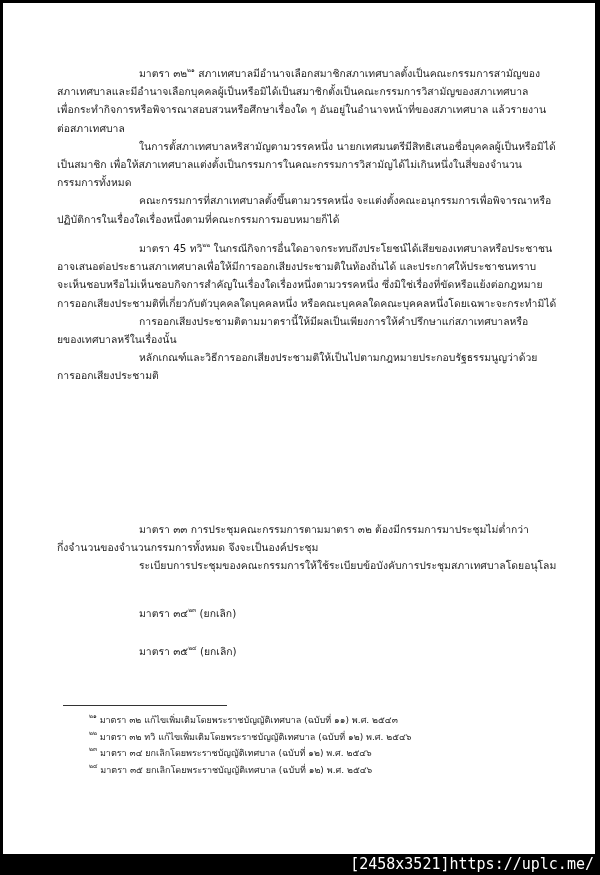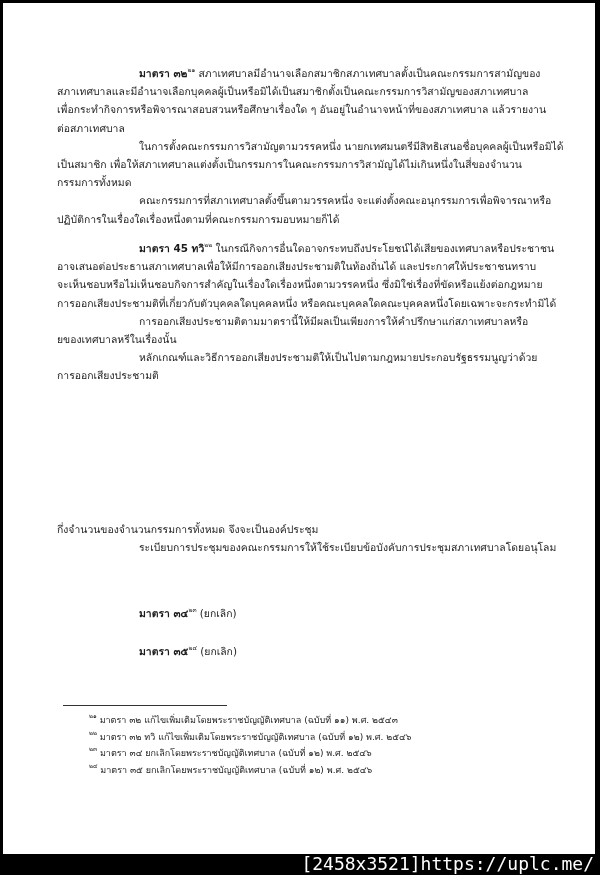--- a/index.html
+++ b/index.html
@@ -19,63 +19,64 @@
   .text {
     position: absolute;
     left: 54px; width: 502px;
     font-size: 10.4px;
     line-height: 18.2px;
     white-space: nowrap;
   }
   .line { display: block; height: 18.2px; }
   .indent { padding-left: 82px; }
   sup { font-size: 6px; vertical-align: 5px; font-weight: normal; line-height: 0; }
-  .sec-head { font-weight: bold; }
+  .sec-head { font-weight: normal; }
   .footrule {
     position: absolute; left: 60px; top: 702px;
     width: 164px; height: 1px; background: #333;
   }
   .footnotes {
     position: absolute; left: 86px; top: 709px;
     font-size: 9px; line-height: 16.6px; white-space: nowrap;
   }
   .fn { display: block; }
   .badge {
     position: absolute; right: 6px; bottom: 1px;
     color: #fff; font-family: "DejaVu Sans Mono", monospace;
-    font-size: 18px; line-height: 20px;
+    font-size: 15px; line-height: 20px;
   }
 </style>
 </head>
 <body>
 
 <div class="page">
   <div id="blocks">
       <div class="text" style="top: 61px;">
         <span class="line indent"><span class="sec-head">มาตรา ๓๒</span><sup>๒๑</sup><span>   สภาเทศบาลมีอำนาจเลือกสมาชิกสภาเทศบาลตั้งเป็นคณะกรรมการสามัญของ</span></span>
         <span class="line"><span>สภาเทศบาลและมีอำนาจเลือกบุคคลผู้เป็นหรือมิได้เป็นสมาชิกตั้งเป็นคณะกรรมการวิสามัญของสภาเทศบาล</span></span>
         <span class="line"><span>เพื่อกระทำกิจการหรือพิจารณาสอบสวนหรือศึกษาเรื่องใด ๆ อันอยู่ในอำนาจหน้าที่ของสภาเทศบาล แล้วรายงาน</span></span>
         <span class="line"><span>ต่อสภาเทศบาล</span></span>
-        <span class="line indent"><span>ในการตั้งคณะกรรมการวิสามัญตามวรรคหนึ่ง นายกเทศมนตรีมีสิทธิเสนอชื่อบุคคลผู้เป็นหรือมิได้</span></span>
+        <span class="line indent"><span>ในการตั้สภาเทศบาลหริสามัญตามวรรคหนึ่ง นายกเทศมนตรีมีสิทธิเสนอชื่อบุคคลผู้เป็นหรือมิได้</span></span>
         <span class="line"><span>เป็นสมาชิก  เพื่อให้สภาเทศบาลแต่งตั้งเป็นกรรมการในคณะกรรมการวิสามัญได้ไม่เกินหนึ่งในสี่ของจำนวน</span></span>
         <span class="line"><span>กรรมการทั้งหมด</span></span>
         <span class="line indent"><span>คณะกรรมการที่สภาเทศบาลตั้งขึ้นตามวรรคหนึ่ง จะแต่งตั้งคณะอนุกรรมการเพื่อพิจารณาหรือ</span></span>
         <span class="line"><span>ปฏิบัติการในเรื่องใดเรื่องหนึ่งตามที่คณะกรรมการมอบหมายก็ได้</span></span>
       </div>
       <div class="text" style="top: 236px;">
         <span class="line indent"><span class="sec-head">มาตรา 45 ทวิ</span><sup>๒๒</sup><span>   ในกรณีกิจการอื่นใดอาจกระทบถึงประโยชน์ได้เสียของเทศบาลหรือประชาชน</span></span>
         <span class="line"><span>อาจเสนอต่อประธานสภาเทศบาลเพื่อให้มีการออกเสียงประชามติในท้องถิ่นได้  และประกาศให้ประชาชนทราบ</span></span>
         <span class="line"><span>จะเห็นชอบหรือไม่เห็นชอบกิจการสำคัญในเรื่องใดเรื่องหนึ่งตามวรรคหนึ่ง  ซึ่งมิใช่เรื่องที่ขัดหรือแย้งต่อกฎหมาย</span></span>
         <span class="line"><span>การออกเสียงประชามติที่เกี่ยวกับตัวบุคคลใดบุคคลหนึ่ง หรือคณะบุคคลใดคณะบุคคลหนึ่งโดยเฉพาะจะกระทำมิได้</span></span>
         <span class="line indent"><span>การออกเสียงประชามติตามมาตรานี้ให้มีผลเป็นเพียงการให้คำปรึกษาแก่สภาเทศบาลหรือ</span></span>
         <span class="line"><span>ยของเทศบาลหรีในเรื่องนั้น</span></span>
         <span class="line indent"><span>หลักเกณฑ์และวิธีการออกเสียงประชามติให้เป็นไปตามกฎหมายประกอบรัฐธรรมนูญว่าด้วย</span></span>
         <span class="line"><span>การออกเสียงประชามติ</span></span>
       </div>
       <div class="text" style="top: 517px;">
+        <span class="line indent"><span class="sec-head">มาตรา ๓๓</span><span>  การประชุมคณะกรรมการตามมาตรา ๓๒ ต้องมีกรรมการมาประชุมไม่ต่ำกว่า</span></span>
         <span class="line"><span>กึ่งจำนวนของจำนวนกรรมการทั้งหมด  จึงจะเป็นองค์ประชุม</span></span>
         <span class="line indent"><span>ระเบียบการประชุมของคณะกรรมการให้ใช้ระเบียบข้อบังคับการประชุมสภาเทศบาลโดยอนุโลม</span></span>
       </div>
       <div class="text" style="top: 601px;">
         <span class="line indent"><span class="sec-head">มาตรา ๓๔</span><sup>๒๓</sup><span>   (ยกเลิก)</span></span>
       </div>
       <div class="text" style="top: 639px;">
         <span class="line indent"><span class="sec-head">มาตรา ๓๕</span><sup>๒๔</sup><span>   (ยกเลิก)</span></span>
       </div>
     </div>

